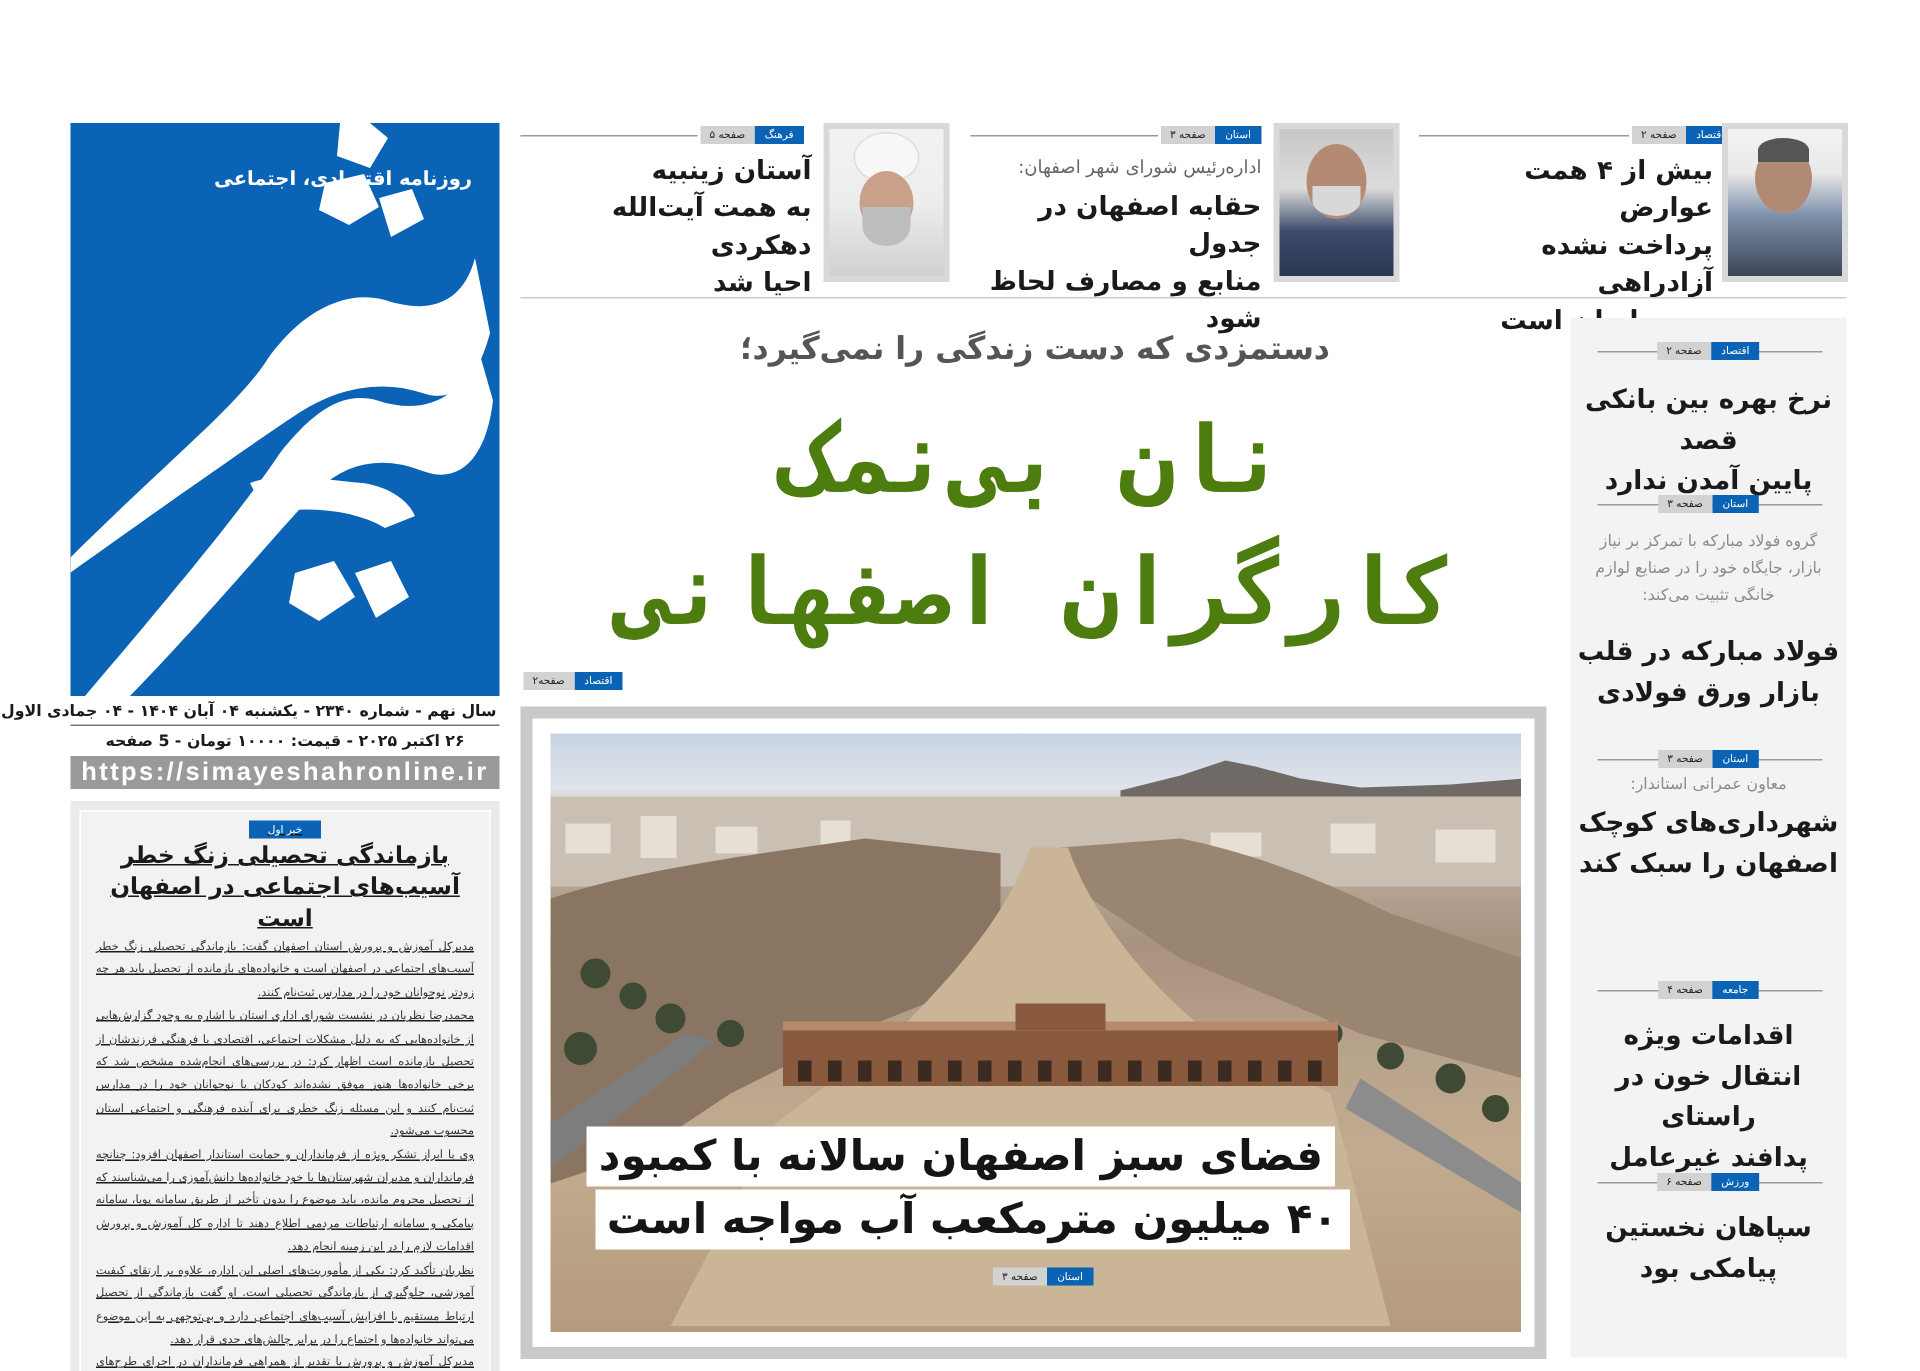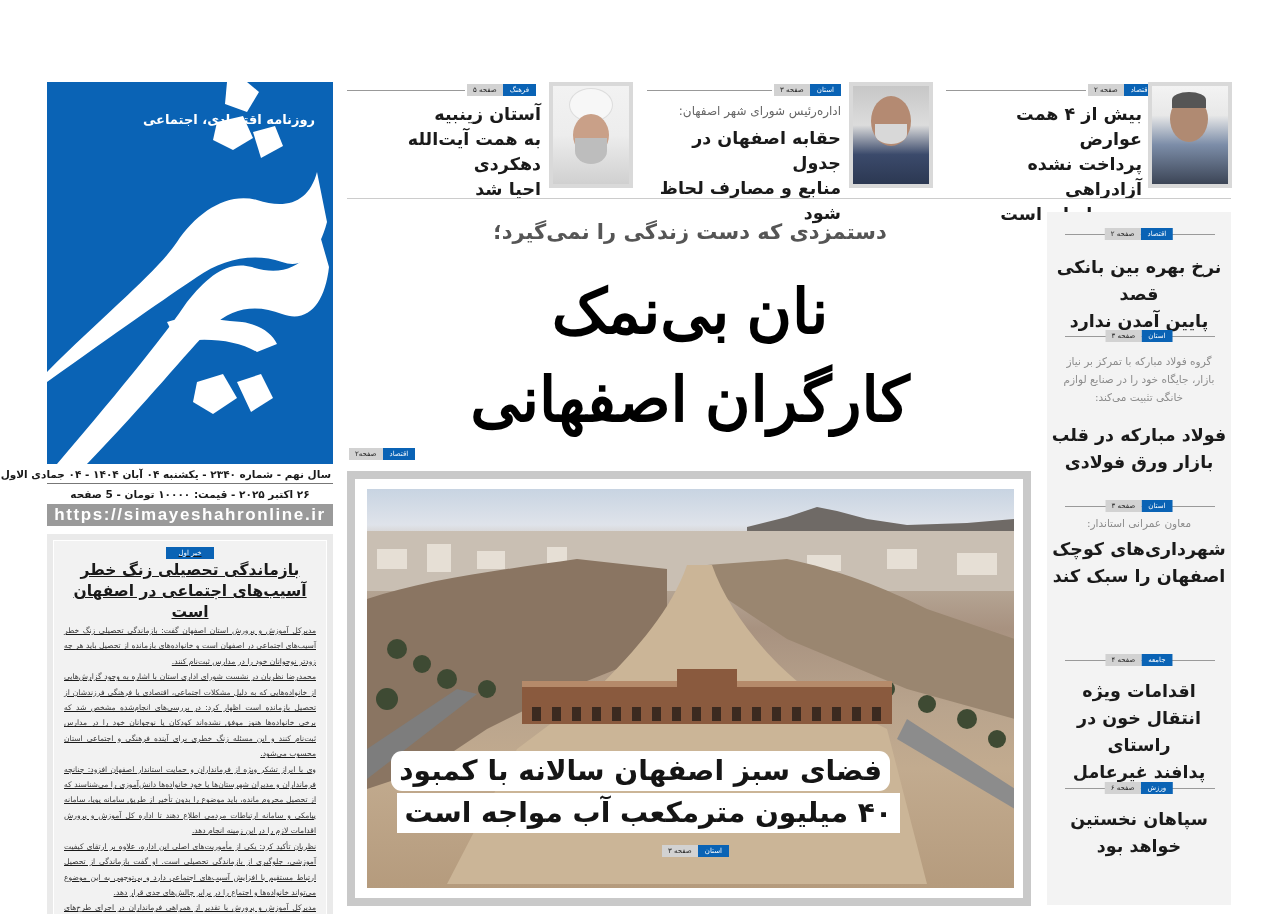--- a/index.html
+++ b/index.html
@@ -73,22 +73,22 @@
     .tagpair { position: absolute; display: flex; flex-direction: row; height: 12px; font-size: 7px; line-height: 12px; direction: rtl; }
     .tagpair .sec { background: #0a63b5; color: #fff; padding: 0 7px; }
     .tagpair .pg { background: #d2d2d2; color: #222; padding: 0 6px; }
 
     
     #lead-rule { left: 347px; top: 198px; width: 884px; height: 1px; background: #ccc; }
     #lead-kicker {
       left: 345px; top: 220px; width: 690px; text-align: center; font-size: 21px; font-weight: bold; color: #555; direction: rtl;
     }
     #lead-title-1, #lead-title-2 {
-      left: 345px; width: 690px; text-align: center; font-weight: 900; color: #000000; direction: rtl;
-      font-family: Liberation Sans, sans-serif; letter-spacing: -2px;
+      left: 345px; width: 690px; text-align: center; font-weight: 900; color: #4d7c0f; direction: rtl;
+      font-family: Liberation Mono, monospace; letter-spacing: -2px;
     }
     #lead-title-1 { top: 272px; font-size: 62px; line-height: 80px; }
     #lead-title-2 { top: 360px; font-size: 62px; line-height: 80px; }
 
     
     #photo-frame {
       left: 347px; top: 471px; width: 684px; height: 435px; background: #c9c9c9; padding: 8px;
     }
     #photo-frame .paper { width: 100%; height: 100%; background: #fff; padding: 10px 9px 10px 12px; }
     #photo {
@@ -271,21 +271,21 @@
             <rect x="445" y="218" width="9" height="14"></rect>
           <rect x="465" y="218" width="9" height="14"></rect>
             <rect x="485" y="218" width="9" height="14"></rect>
             <rect x="505" y="218" width="9" height="14"></rect>
         </g>
 
         <path d="M0 260 L90 200 L110 205 L0 290 Z" fill="#7d7d7d"></path>
         <path d="M540 230 L648 300 L648 320 L530 250 Z" fill="#8c8c8c"></path>
       </svg>
 
-      <div class="headline-box" style="right:124px; top:262px;border-radius:11px;">فضای سبز اصفهان سالانه با کمبود</div>
+      <div class="headline-box" style="right:124px; top:262px;">فضای سبز اصفهان سالانه با کمبود</div>
       <div class="headline-box" style="right:114px; top:304px;">۴۰ میلیون مترمکعب آب مواجه است</div>
       <div class="tagpair" style="left:295px; top:356px;">
         <span class="sec">استان</span>
         <span class="pg">صفحه ۳</span>
       </div>
     </div>
   </div>
 </div>
 
 <div id="right-col" class="abs">
@@ -342,17 +342,17 @@
   </div>
 
   <div class="rc-item" style="top:570px; height:120px;">
     <div class="hr"></div>
     <div class="tagpair">
       <span class="sec">ورزش</span>
       <span class="pg">صفحه ۶</span>
     </div>
     <div class="title" style="top:24px;">
       <div>سپاهان نخستین</div>
-      <div>خواهد بود</div>
+      <div>پیامکی بود</div>
     </div>
   </div>
 
 </div>
 
 </body></html>

